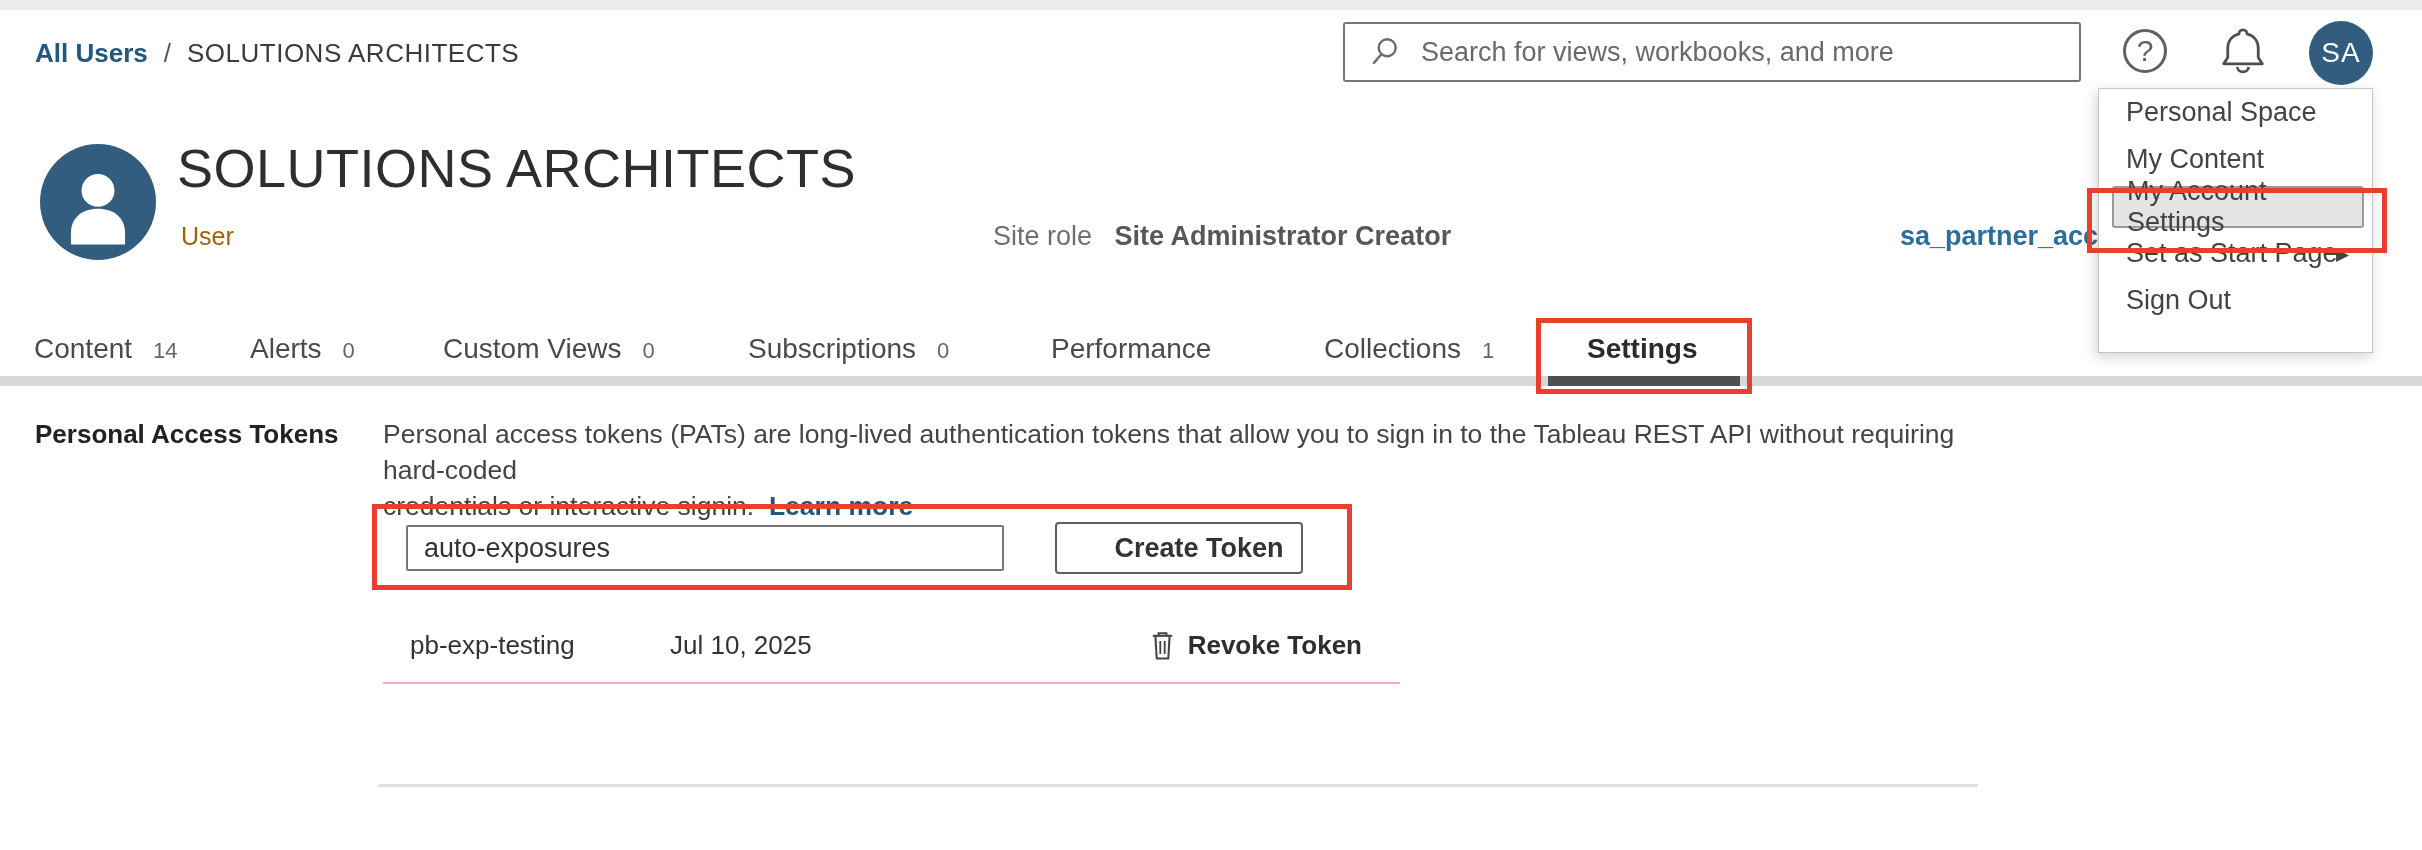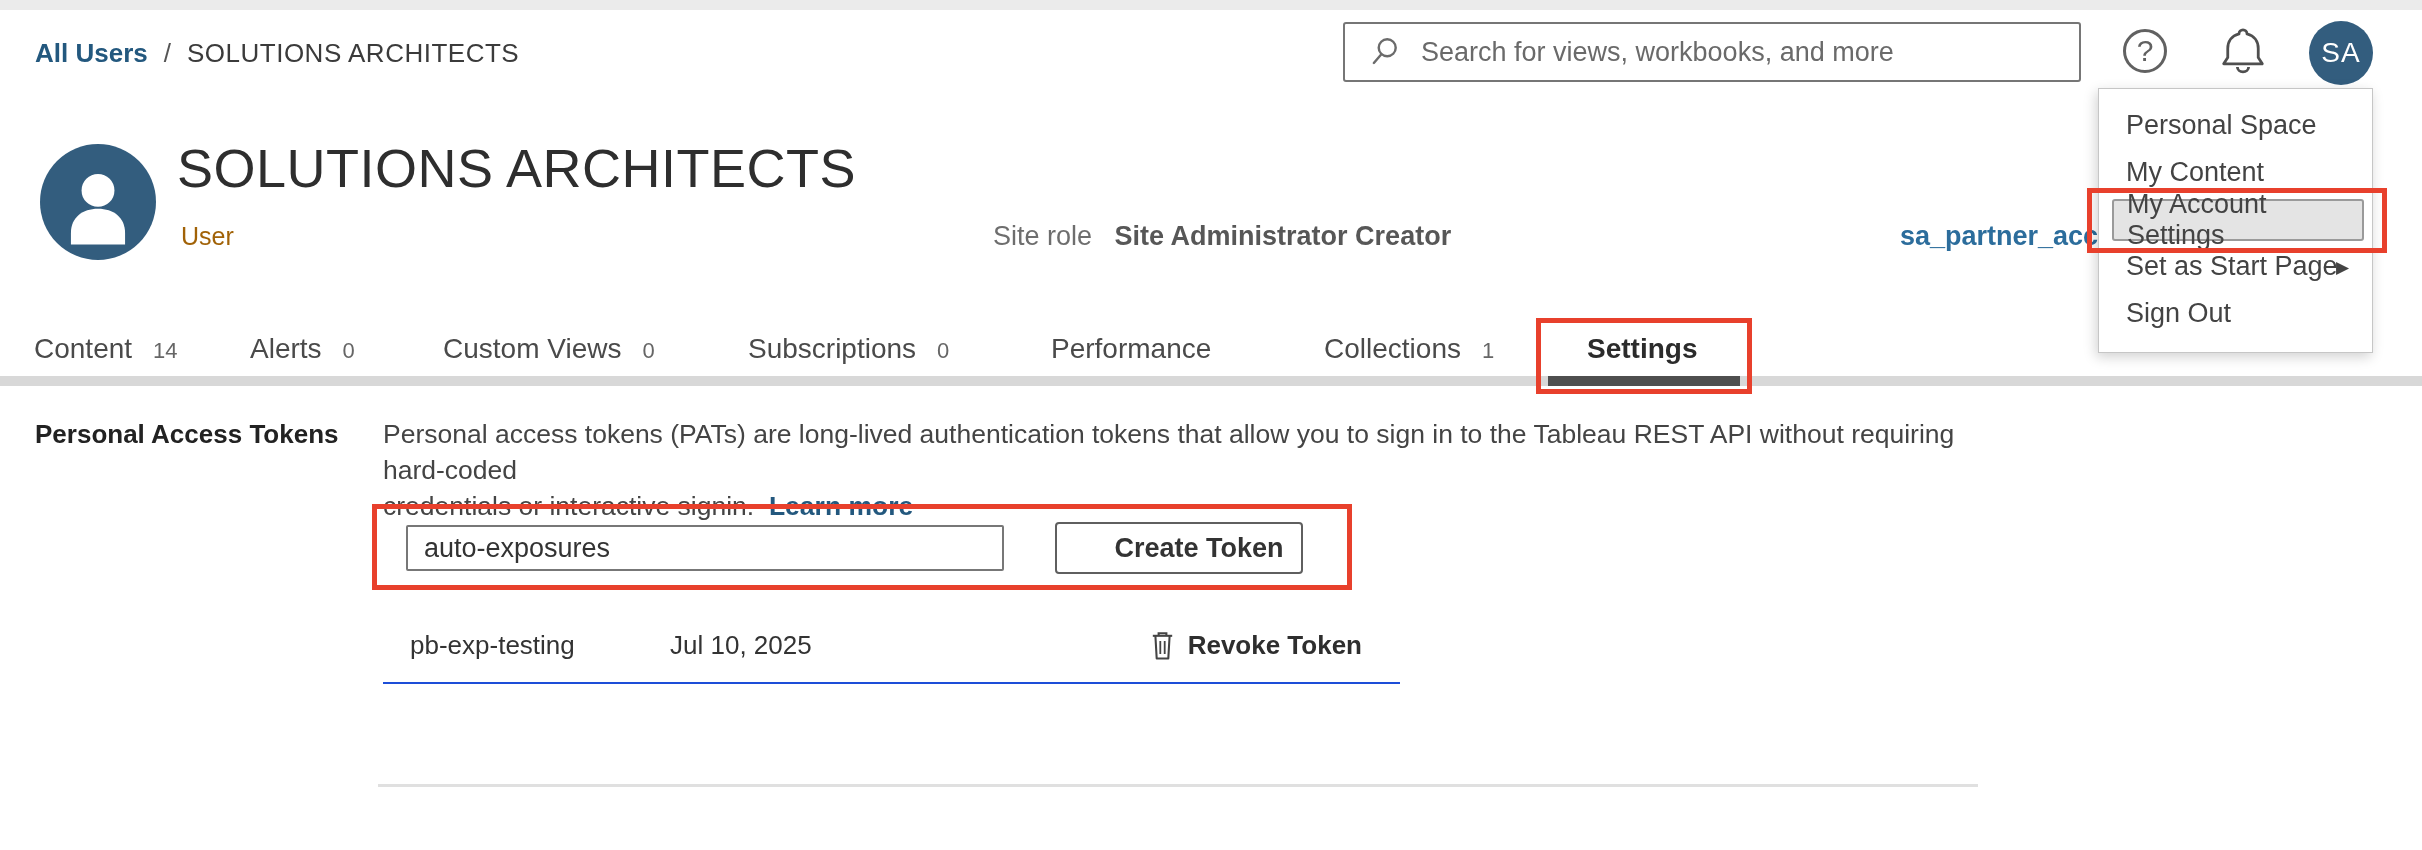--- a/index.html
+++ b/index.html
@@ -68,29 +68,29 @@
                box-sizing:border-box;font-size:27px;color:#333;padding:8px 16px;font-family:inherit;outline:none;}
   #create-token-btn{left:1055px;top:522px;width:248px;height:52px;border:2px solid #5f5f5f;border-radius:4px;
                background:#fff;box-sizing:border-box;font-size:27px;font-weight:bold;color:#333;
                font-family:inherit;cursor:pointer;display:flex;align-items:center;justify-content:center;padding-left:40px;}
 
   
   #pat-table{left:383px;top:608px;width:1017px;}
   #pat-table .thead{height:63px;background:#f7f7f7;border-bottom:2px solid #d8d8d8;display:flex;align-items:center;
                     font-size:27px;font-weight:bold;color:#2e2e2e;}
   #pat-table .col-name{width:287px;padding-left:27px;box-sizing:border-box;}
-  #pat-table .trow{height:74px;border-bottom:2px solid #1d4ed8;display:flex;align-items:center;
+  #pat-table .trow{height:74px;border-bottom:2px solid #f9a8d4;display:flex;align-items:center;
                    font-size:26px;color:#333;}
   #pat-table .action{margin-left:auto;display:flex;align-items:center;gap:12px;font-weight:bold;
                      color:#2e2e2e;cursor:pointer;padding-right:38px;}
   #section-divider{left:378px;top:784px;width:1600px;height:3px;background:#e0e0e0;}
 
   
   #user-menu{left:2098px;top:88px;width:275px;height:265px;background:#fff;border:1px solid #c6c6c6;
-             box-shadow:-2px 4px 12px rgba(0,0,0,.18);z-index:20;box-sizing:border-box;padding-top:13px;}
+             box-shadow:-2px 4px 12px rgba(0,0,0,.18);z-index:20;box-sizing:border-box;}
   .menu-item{height:47px;display:flex;align-items:center;font-size:27px;color:#434343;cursor:pointer;
              padding-left:27px;position:relative;box-sizing:border-box;}
   #menu-item-account{padding-left:0;}
   #menu-item-account .hl{margin-left:13px;width:252px;height:42px;background:#e4e4e4;border:2px solid #9a9a9a;
              border-radius:3px;box-sizing:border-box;display:flex;align-items:center;padding-left:13px;}
   .submenu-arrow{position:absolute;left:237px;top:50%;transform:translateY(-50%);font-size:17px;color:#444;}
 </style>
 </head>
 <body>
 

